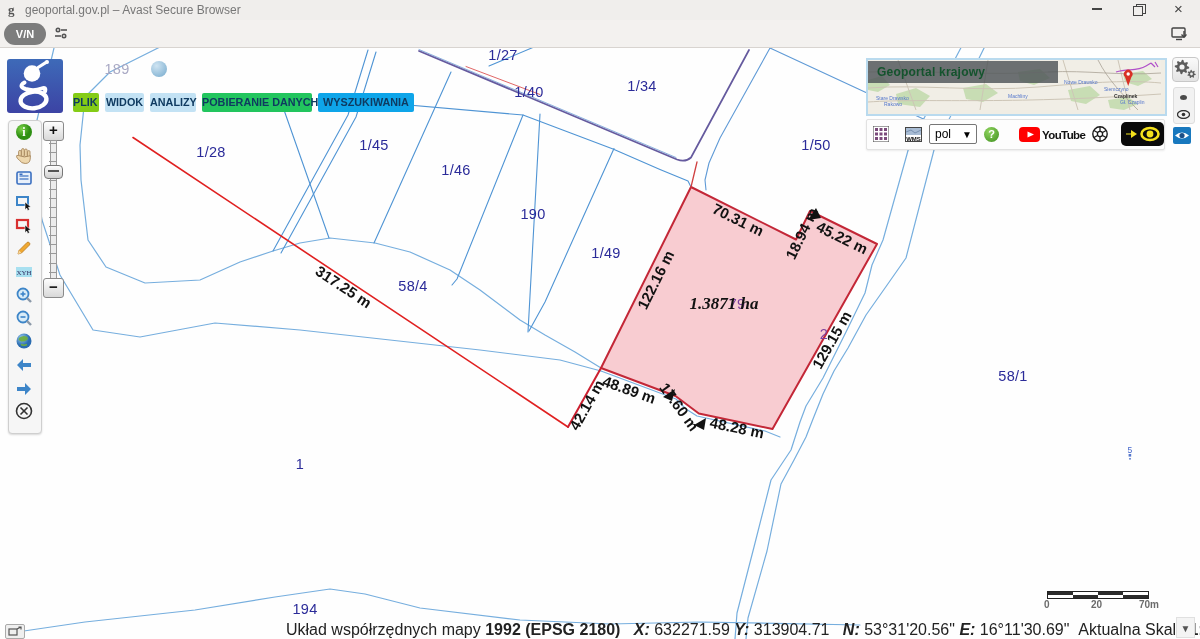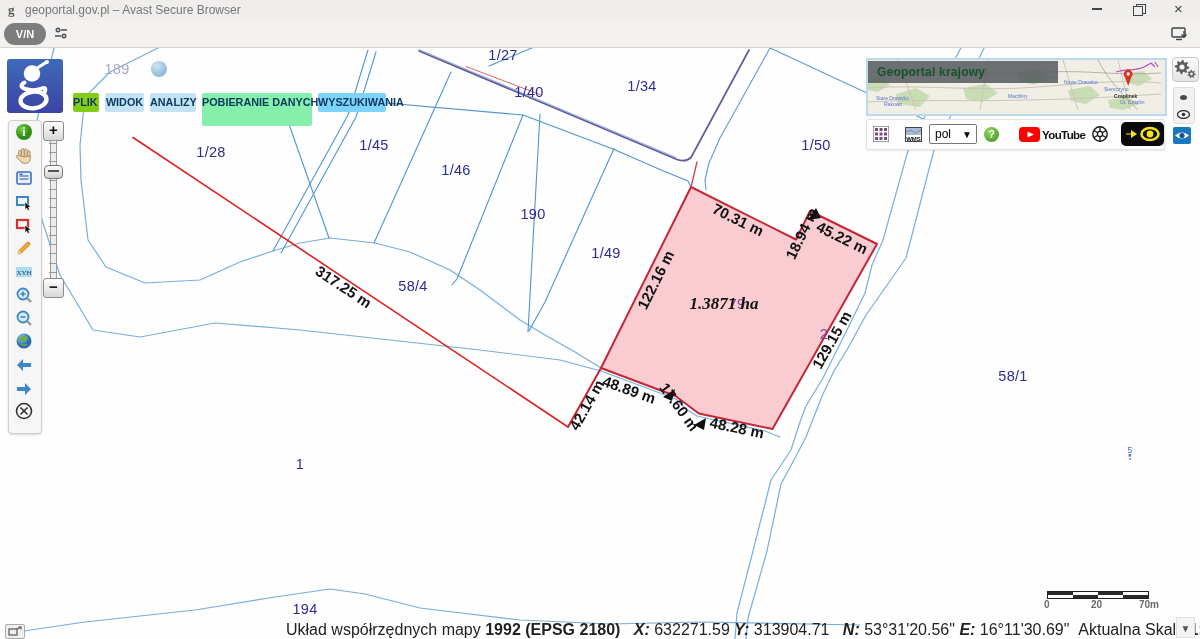--- a/index.html
+++ b/index.html
@@ -188,23 +188,23 @@
 
 
 <div class="abs" id="menu" style="left:0;top:93px;height:20px;font:bold 10.8px 'Liberation Sans',sans-serif;color:#0f3a60;">
 
   <span style="position:absolute;left:73px;width:26px;background:#84cc16;border-radius:2px;text-align:left;line-height:19px;height:19px;">PLIK</span>
 
   <span style="position:absolute;left:105px;width:39px;background:#c3e2f4;border-radius:2px;text-align:center;line-height:19px;height:19px;">WIDOK</span>
 
   <span style="position:absolute;left:150px;width:46px;background:#c3e2f4;border-radius:2px;text-align:center;line-height:19px;height:19px;">ANALIZY</span>
 
-  <span style="position:absolute;left:202px;width:110px;background:#86efac;border-radius:2px;text-align:right;line-height:19px;height:33px;white-space:nowrap;">POBIERANIE DANYCH</span>
-
-  <span style="position:absolute;left:318px;width:68px;background:#7dd3fc;border-radius:2px;text-align:center;line-height:19px;height:19px;">WYSZUKIWANIA</span>
+  <span style="position:absolute;left:202px;width:110px;background:#22c55e;border-radius:2px;text-align:right;line-height:19px;height:19px;white-space:nowrap;">POBIERANIE DANYCH</span>
+
+  <span style="position:absolute;left:318px;width:96px;background:#0ea5e9;border-radius:2px;text-align:center;line-height:19px;height:19px;">WYSZUKIWANIA</span>
 </div>
 
 <div class="abs" style="left:8px;top:120px;width:32px;height:312px;background:#f6f6f6;border:1px solid #cfcfcf;border-radius:4px;box-shadow:0 1px 2px rgba(0,0,0,.15);"></div>
 
 <div class="abs" style="left:15px;top:123px;width:18px;height:18px;">
       <svg width="18" height="18">
         <defs>
           <radialGradient id="gg" cx="35%" cy="30%">
             <stop offset="0%" stop-color="#7dd24a"></stop>
             <stop offset="100%" stop-color="#2e8f12"></stop>

